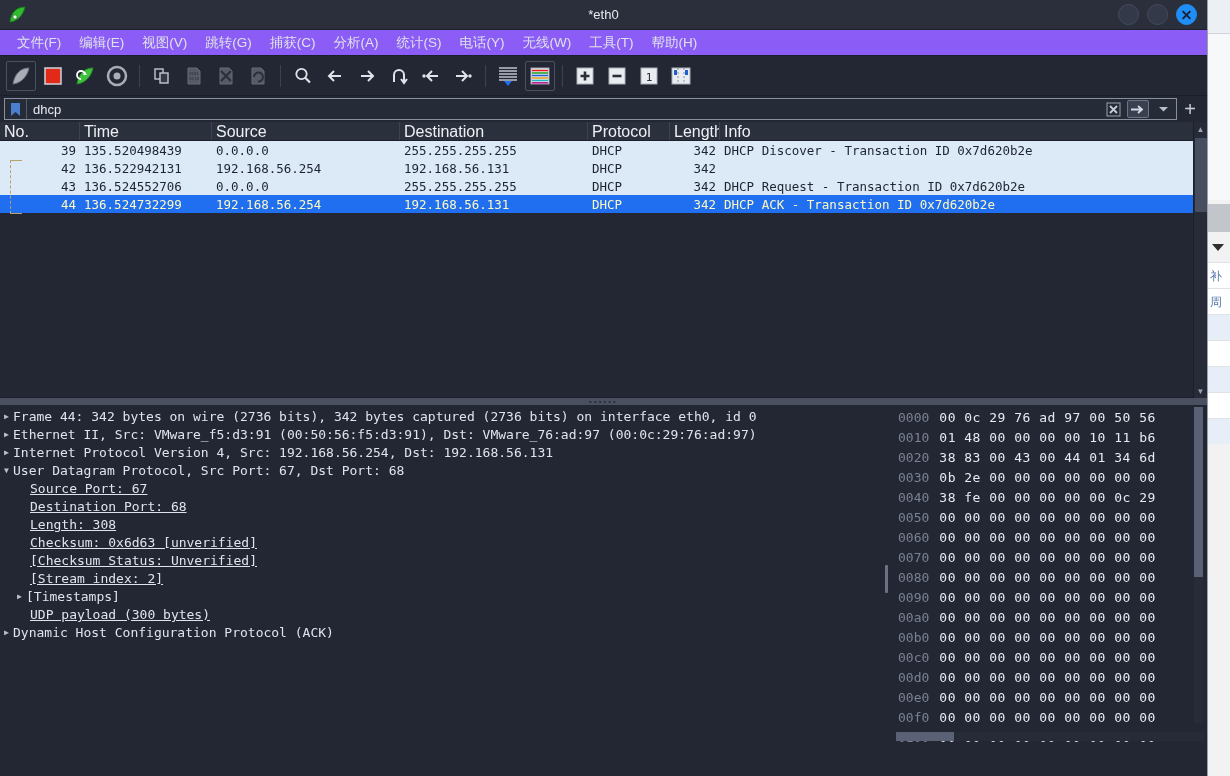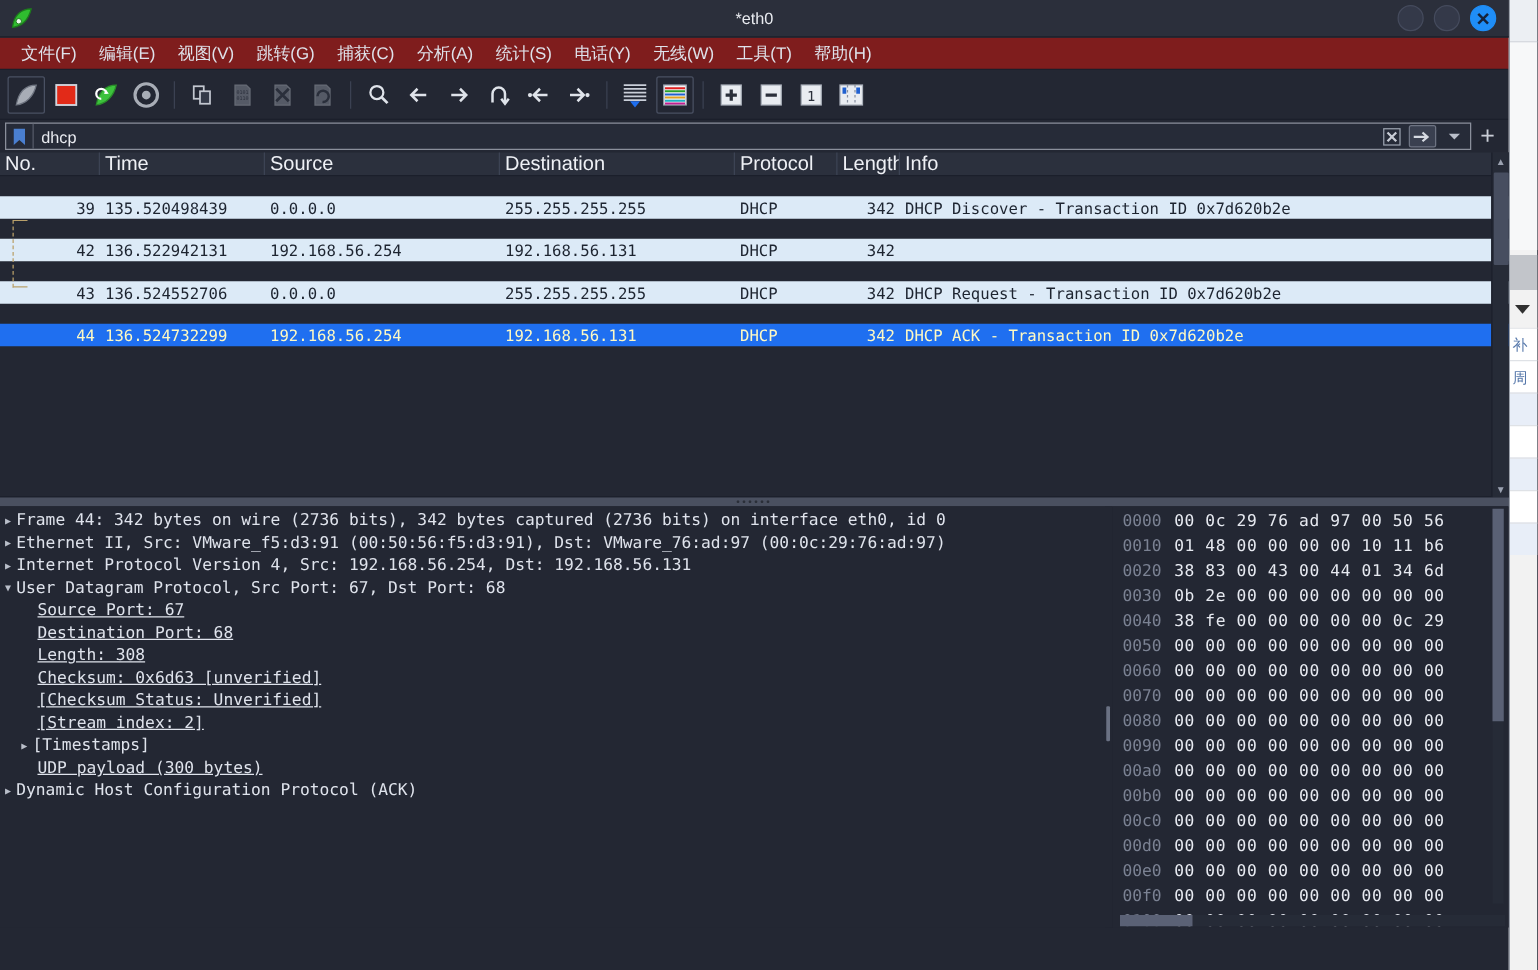--- a/index.html
+++ b/index.html
@@ -56,21 +56,21 @@
   .tb-btn { width: 21px; height: 21px; border-radius: 50%; background: #343949; border: 1px solid #454b5d; }
   .tb-btn.close { background: #1f8ef7; border-color: #1f8ef7; position: relative; }
   .tb-btn.close:before, .tb-btn.close:after {
     content: ""; position: absolute; left: 4px; top: 9px; width: 11px; height: 2px; background: #16233a;
   }
   .tb-btn.close:before { transform: rotate(45deg); }
   .tb-btn.close:after { transform: rotate(-45deg); }
 
   
   .menubar {
-    height: 26px; background: #7f1d1d; display: flex; align-items: center;
+    height: 26px; background: #8b5cf6; display: flex; align-items: center;
     padding-left: 8px; border-bottom: 1px solid #1b1f2b;
   }
   .menu-item {
     font-size: 13.5px; color: #dfe2ea; padding: 3px 9px; white-space: nowrap;
   }
 
   
   .toolbar {
     height: 40px; background: #232733; display: flex; align-items: center;
     padding-left: 6px; gap: 2px; border-bottom: 1px solid #1b1f2b;
@@ -99,21 +99,21 @@
 
   
   .pktlist { position: relative; height: 276px; background: #232733; border-bottom: 1px solid #1b1f2b; }
   .pl-header { display: flex; height: 19px; background: #2b303d; border-bottom: 1px solid #1b1f2b; }
   .pl-header .col {
     font-size: 16px; color: #eef0f5; line-height: 19px; padding-left: 4px;
     border-right: 1px solid #3c4354; overflow: hidden; white-space: nowrap;
   }
   .pl-rows { position: relative; }
   .pl-row { display: flex; height: 18px; align-items: center;
-    font-family: "DejaVu Sans Mono", monospace; font-size: 12.5px; margin-top: 16px; }
+    font-family: "DejaVu Sans Mono", monospace; font-size: 12.5px; }
   .pl-row.even { background: #dceaf7; color: #1d2430; }
   .pl-row.sel  { background: #1f6ff0; color: #fef9c3; }
   .pl-row .c { padding: 0 4px; white-space: nowrap; overflow: hidden; }
   .c-no   { width: 80px; text-align: right; }
   .c-time { width: 132px; }
   .c-src  { width: 188px; }
   .c-dst  { width: 188px; }
   .c-proto{ width: 82px; }
   .c-len  { width: 50px; text-align: right; }
   .c-info { flex: 1; }

